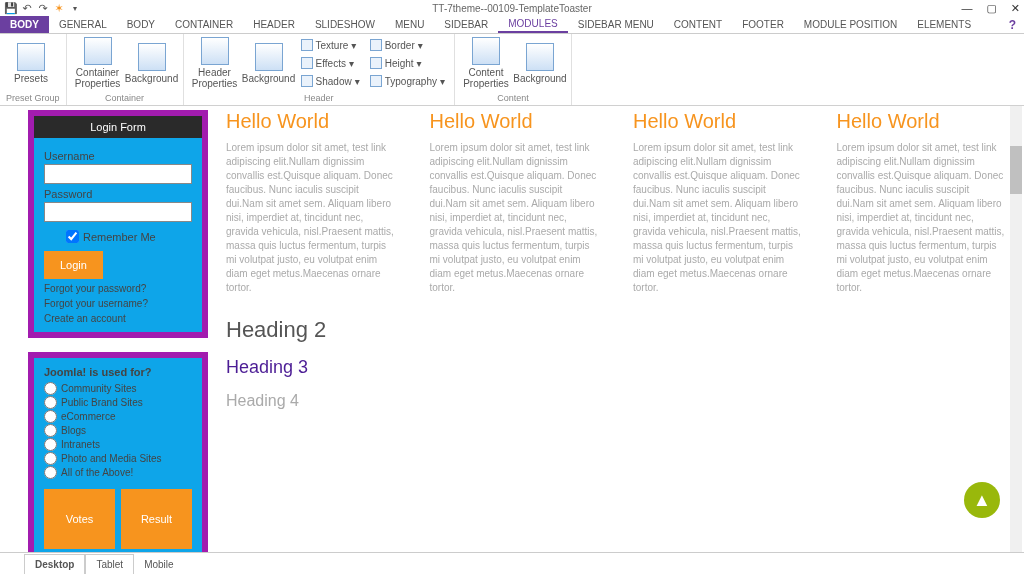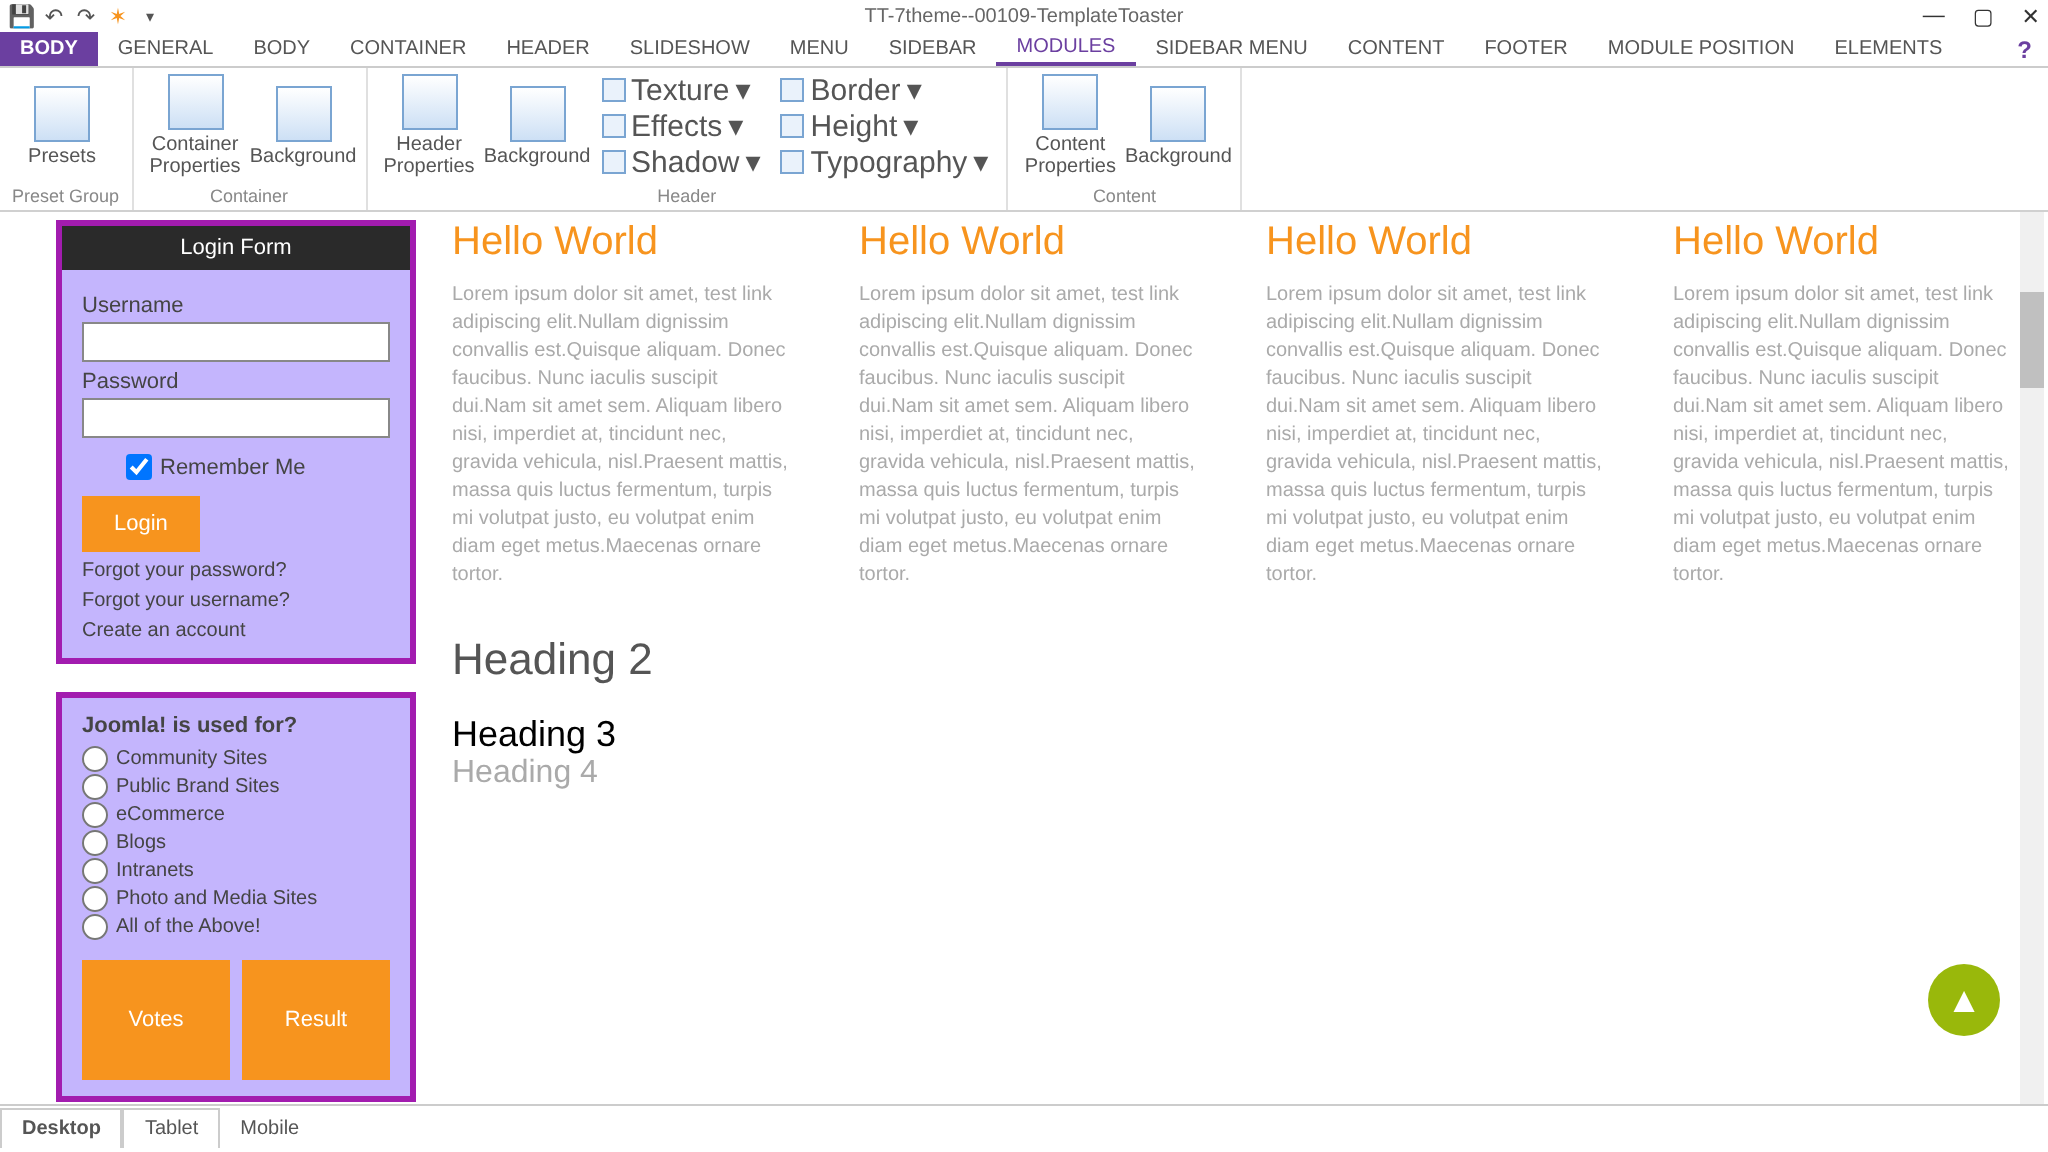--- a/index.html
+++ b/index.html
@@ -17,55 +17,55 @@
 .tabs .tab.active { color: #6b3fa0; border-bottom: 2px solid #6b3fa0; }
 .tabs .help { margin-left: auto; padding-right: 8px; display: flex; align-items: center; color: #6b3fa0; font-weight: bold; font-size: 12px; }
 
 .ribbon { height: 72px; background: #fff; border-bottom: 1px solid #d0d0d0; display: flex; font-size: 10px; color: #555; }
 .ribbon .group { border-right: 1px solid #e0e0e0; padding: 2px 6px; display: flex; flex-direction: column; justify-content: space-between; }
 .ribbon .group .row { display: flex; gap: 4px; }
 .ribbon .group .bigbtn { display: flex; flex-direction: column; align-items: center; justify-content: center; width: 50px; height: 54px; cursor: pointer; }
 .ribbon .group .bigbtn .ico { width: 28px; height: 28px; border: 1px solid #7aa5d2; background: linear-gradient(#fff,#cde0f5); margin-bottom: 2px; }
 .ribbon .group .bigbtn .lbl { font-size: 10px; text-align: center; line-height: 1.1; }
 .ribbon .group .gname { text-align: center; font-size: 9px; color: #888; }
-.ribbon .smallbtn { display: flex; align-items: center; gap: 3px; height: 16px; padding: 0 3px; cursor: pointer; font-size: 15px; }
+.ribbon .smallbtn { display: flex; align-items: center; gap: 3px; height: 16px; padding: 0 3px; cursor: pointer; font-size: 10px; }
 .ribbon .smallbtn .sico { width: 12px; height: 12px; border: 1px solid #7aa5d2; background: #eaf2fb; }
 
 .canvas { position: absolute; top: 106px; left: 0; right: 0; bottom: 24px; background: #fff; overflow: hidden; }
 .canvas .inner { position: absolute; top: 4px; left: 28px; right: 16px; bottom: 0; display: flex; gap: 18px; }
 .scrollbar-v { position: absolute; right: 2px; top: 0; bottom: 0; width: 12px; background: #f0f0f0; }
 .scrollbar-v .thumb { position: absolute; top: 40px; left: 0; width: 12px; height: 48px; background: #c0c0c0; }
 
 .sidebar-col { width: 180px; display: flex; flex-direction: column; gap: 14px; }
-.module { background: #c4b5fd; border: 3px solid #a21caf; }
+.module { background: #0ea5e9; border: 6px solid #a21caf; }
 .module .hdr { background: #2a2a2a; color: #fff; text-align: center; font-size: 11px; padding: 5px 0; }
 .module .bdy { padding: 8px 10px; font-size: 11px; color: #444; }
 .module label { display: block; font-size: 11px; margin-bottom: 2px; margin-top: 4px; }
 .module input[type=text], .module input[type=password] { width: 100%; height: 20px; border: 1px solid #888; background: #fff; font-size: 11px; padding: 0 3px; }
 .chk { display: flex; align-items: center; gap: 4px; margin-top: 8px; padding-left: 22px; }
 .btn-orange { background: #f7941e; color: #fff; border: none; padding: 8px 16px; font-size: 11px; cursor: pointer; margin-top: 8px; }
 .links a { display: block; color: #444; font-size: 10px; margin-top: 4px; cursor: pointer; }
 .poll-opt { display: flex; align-items: center; gap: 4px; font-size: 10px; margin: 1px 0; }
 .poll-btns { display: flex; gap: 6px; margin-top: 10px; }
 .poll-btns button { flex: 1; background: #f7941e; color: #fff; border: none; padding: 24px 0; font-size: 11px; cursor: pointer; }
 
 .content-col { flex: 1; display: flex; flex-direction: column; }
 .articles { display: flex; gap: 32px; }
 .article { flex: 1; }
 .article h2 { color: #f7941e; font-size: 20px; font-weight: normal; margin-bottom: 8px; }
 .article p { color: #aaa; font-size: 10px; line-height: 1.4; }
 .headings { margin-top: 22px; }
 .headings .h1 { color: #f7941e; font-size: 26px; margin-bottom: 14px; }
 .headings .h2 { color: #555; font-size: 22px; margin-bottom: 14px; }
-.headings .h3 { color: #000000; font-size: 18px; }
+.headings .h3 { color: #4c1d95; font-size: 18px; margin-bottom: 14px; }
 .headings .h4 { color: #aaa; font-size: 16px; }
 
 .fab { position: absolute; right: 24px; bottom: 34px; width: 36px; height: 36px; border-radius: 50%; background: #99b80b; display: flex; align-items: center; justify-content: center; color: #fff; font-size: 18px; }
 
-.footer-tabs { position: absolute; bottom: 0; left: 0; right: 0; height: 24px; background: #fff; border-top: 1px solid #ccc; display: flex; align-items: center; font-size: 10px; color: #555; gap: 0; }
+.footer-tabs { position: absolute; bottom: 0; left: 0; right: 0; height: 24px; background: #fff; border-top: 1px solid #ccc; display: flex; align-items: center; padding-left: 24px; font-size: 10px; color: #555; gap: 0; }
 .footer-tabs .ftab { padding: 4px 10px; border: 1px solid #ccc; border-bottom: none; background: #fff; cursor: pointer; margin-top: -1px; }
 .footer-tabs .ftab.active { font-weight: bold; }
 </style>
 </head>
 <body>
 
 <div class="titlebar">
   <div class="qat">
     <span style="color:#2a7ab0">💾</span>
     <span>↶</span>

